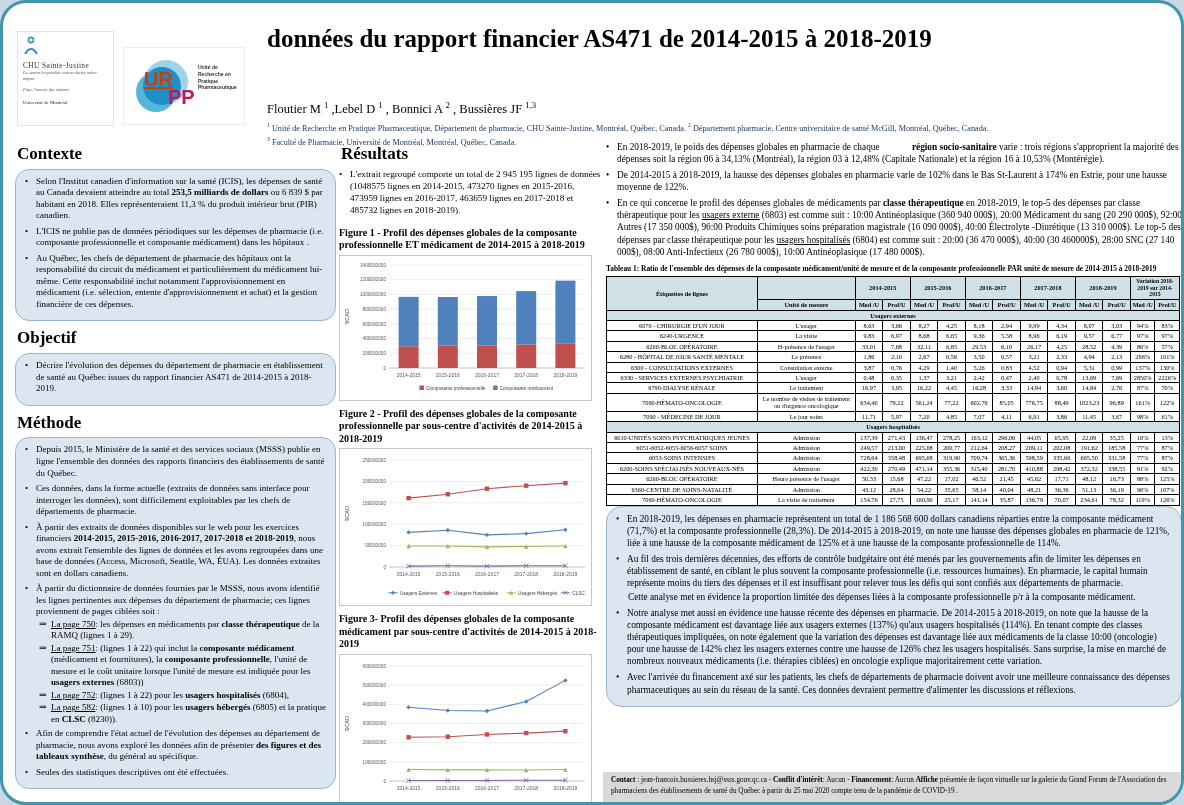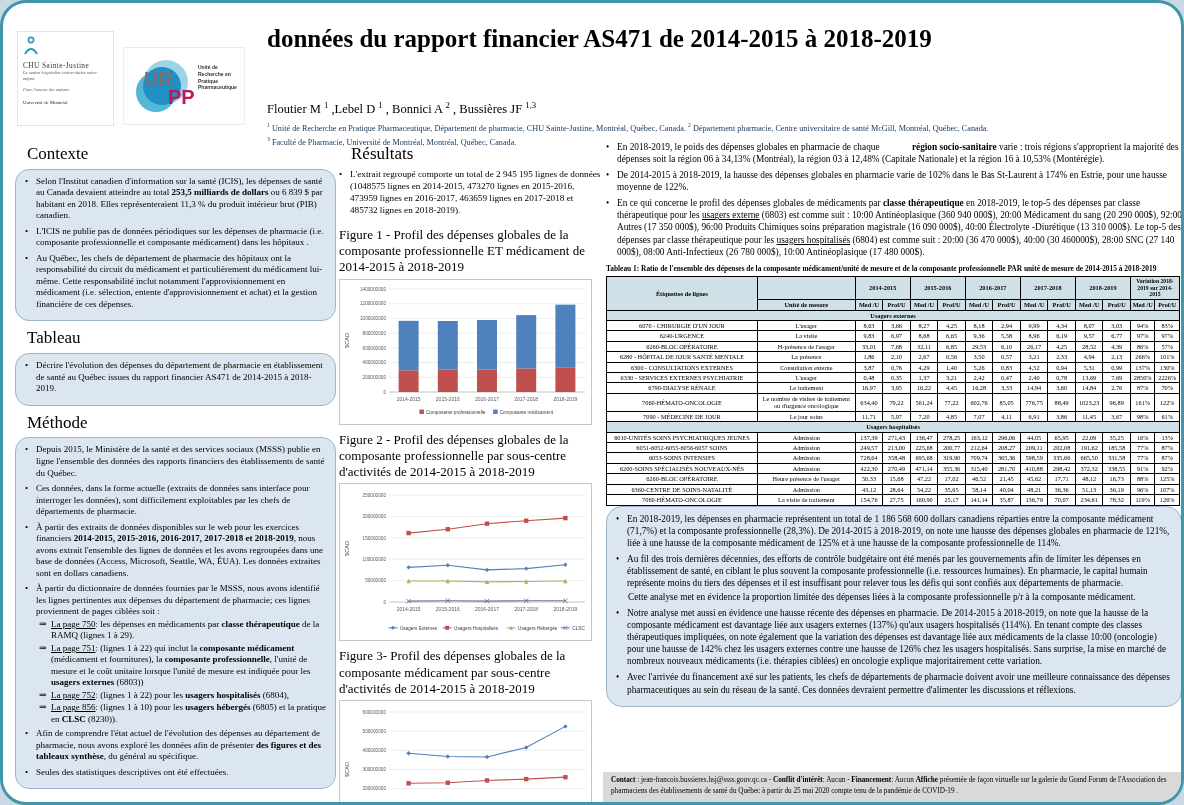--- a/index.html
+++ b/index.html
@@ -10,43 +10,43 @@
   
   .chu-logo{position:absolute;left:14px;top:28px;width:97px;height:95px;background:#fff;
             border:1px solid #e4e4e4;padding:4px 5px;box-sizing:border-box;}
   .chu-name{font-size:7.4px;letter-spacing:.4px;color:#3a3a3a;margin-top:1px;}
   .chu-tag{font-size:4.6px;font-style:italic;color:#555;line-height:1.3;}
   .chu-uni{font-size:4.8px;color:#222;margin-top:7px;}
   .urpp-logo{position:absolute;left:120px;top:44px;width:122px;height:78px;background:#fff;
              border:1px solid #ececec;box-sizing:border-box;}
   .urpp-blob{position:absolute;left:8px;top:8px;width:62px;height:62px;}
   .urpp-ur{position:absolute;left:20px;top:20px;font-family:"Liberation Sans",sans-serif;
-           font-weight:bold;font-size:20px;color:#737373;}
+           font-weight:bold;font-size:20px;color:#c2410c;text-decoration:underline;}
   .urpp-pp{position:absolute;left:44px;top:38px;font-family:"Liberation Sans",sans-serif;
            font-weight:bold;font-size:20px;color:#be185d;}
   .urpp-label{position:absolute;left:74px;top:16px;width:46px;font-family:"Liberation Sans",sans-serif;
               font-size:5px;font-weight:bold;color:#333;line-height:1.35;}
   .title{position:absolute;left:264px;top:12px;width:908px;font-weight:bold;font-size:25px;line-height:47px;}
   .authors{position:absolute;left:264px;top:97px;font-size:12.5px;}
   .affil{position:absolute;left:264px;top:118px;width:912px;font-size:8.2px;color:#17365d;line-height:1.5;}
   
-  h2.sec{font-size:17px;font-weight:normal;margin:0 0 4px 12px;}
+  h2.sec{font-size:17px;font-weight:bold;margin:0 0 4px 2px;}
   .panel{background:#dce6f0;border:1.2px solid #9ab7cf;border-radius:14px;
          padding:6px 9px;box-sizing:border-box;margin-bottom:6px;}
   .bullet{display:flex;margin-bottom:4px;}
   .bullet .dot{width:11px;flex:0 0 11px;text-align:left;}
   .bullet .txt{flex:1;}
   .sub{display:flex;margin:1px 0 1px 14px;}
   .sub .arr{width:12px;flex:0 0 12px;}
   .note{margin:2px 0 4px 12px;}
   
   .col-left{position:absolute;left:12px;top:140px;width:321px;font-size:9px;line-height:1.28;}
   .col-mid{position:absolute;left:336px;top:140px;width:263px;font-size:9.2px;line-height:1.3;}
   .col-right{position:absolute;left:603px;top:138px;width:576px;font-size:9.3px;line-height:1.3;}
-  .figcap{font-size:13px;font-weight:normal;line-height:1.25;margin:7px 0 3px 0;}
+  .figcap{font-size:10px;font-weight:bold;line-height:1.25;margin:7px 0 3px 0;}
   .figbox{border:1px solid #c6c6c6;background:#fff;padding:2px;width:253px;box-sizing:border-box;}
   .tabcap{font-size:7.4px;font-weight:bold;line-height:1.25;margin:6px 0 3px 0;}
   
   .dtab{border-collapse:collapse;table-layout:fixed;width:574px;font-size:6.3px;line-height:1.18;
         border:1.5px solid #000;}
   .dtab th,.dtab td{border:0.8px solid #000;padding:1px 1px;text-align:center;vertical-align:middle;
         overflow:hidden;}
   .dtab thead th{background:#cfe0e7;font-weight:bold;}
   .dtab .grp td{background:#cfe0e7;font-weight:bold;}
   .dtab .varh{font-size:5.7px;}
@@ -106,21 +106,21 @@
       <div class="bullet">
           <span class="dot">•</span>
           <span class="txt"><span>L'ICIS ne publie pas de données périodiques sur les dépenses de pharmacie (i.e. composante professionnelle et composante médicament) dans les hôpitaux .</span></span>
         </div>
       <div class="bullet">
           <span class="dot">•</span>
           <span class="txt"><span>Au Québec, les chefs de département de pharmacie des hôpitaux ont la responsabilité du circuit du médicament et particulièrement du médicament lui-même. Cette responsabilité inclut notamment l'approvisionnement en médicament (i.e. sélection, entente d'approvisionnement et achat) et la gestion financière de ces dépenses.</span></span>
         </div>
     </div>
 
-    <h2 class="sec">Tableau</h2>
+    <h2 class="sec">Objectif</h2>
     <div class="panel">
       <div class="bullet">
           <span class="dot">•</span>
           <span class="txt"><span>Décrire l'évolution des dépenses du département de pharmacie en établissement de santé au Québec issues du rapport financier AS471 de 2014-2015 à 2018-2019.</span></span>
         </div>
     </div>
 
     <h2 class="sec">Méthode</h2>
     <div class="panel">
       <div class="bullet">
@@ -146,21 +146,21 @@
       <div class="sub">
           <span class="arr">⇒</span>
           <span class="txt"><span style="text-decoration: underline;">La page 751</span><span>: (lignes 1 à 22) qui inclut la </span><span style="font-weight: bold;">composante médicament</span><span> (médicament et fournitures), la </span><span style="font-weight: bold;">composante professionnelle</span><span>, l'unité de mesure et le coût unitaire lorsque l'unité de mesure est indiquée pour les </span><span style="font-weight: bold;">usagers externes</span><span> (6803))</span></span>
         </div>
       <div class="sub">
           <span class="arr">⇒</span>
           <span class="txt"><span style="text-decoration: underline;">La page 752</span><span>: (lignes 1 à 22) pour les </span><span style="font-weight: bold;">usagers hospitalisés</span><span> (6804),</span></span>
         </div>
       <div class="sub" style="margin-bottom:3px;">
           <span class="arr">⇒</span>
-          <span class="txt"><span style="text-decoration: underline;">La page 856</span><span>: (lignes 1 à 10) pour les </span><span style="font-weight: bold;">usagers hébergés</span><span> (6805) et la pratique en </span><span style="font-weight: bold;">CLSC</span><span> (8230)).</span></span>
+          <span class="txt"><span style="text-decoration: underline;">La page 582</span><span>: (lignes 1 à 10) pour les </span><span style="font-weight: bold;">usagers hébergés</span><span> (6805) et la pratique en </span><span style="font-weight: bold;">CLSC</span><span> (8230)).</span></span>
         </div>
       <div class="bullet">
           <span class="dot">•</span>
           <span class="txt"><span>Afin de comprendre l'état actuel de l'évolution des dépenses au département de pharmacie, nous avons exploré les données afin de présenter </span><span style="font-weight: bold;">des figures et des tableaux synthèse</span><span>, du général au spécifique.</span></span>
         </div>
       <div class="bullet">
           <span class="dot">•</span>
           <span class="txt"><span>Seules des statistiques descriptives ont été effectuées.</span></span>
         </div>
     </div>

